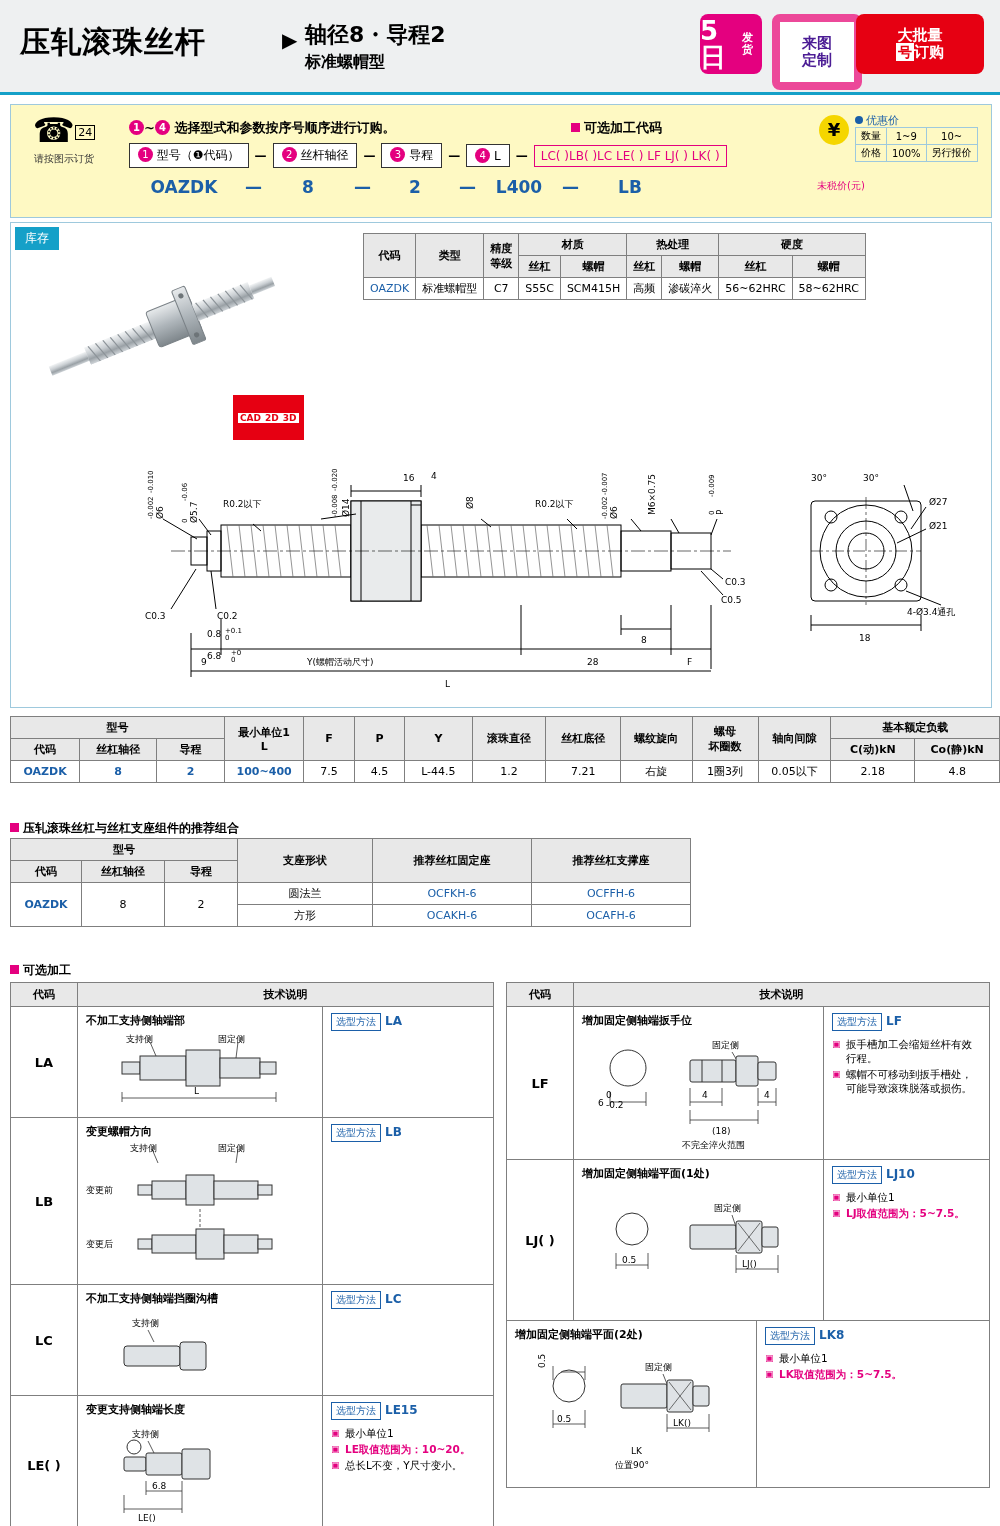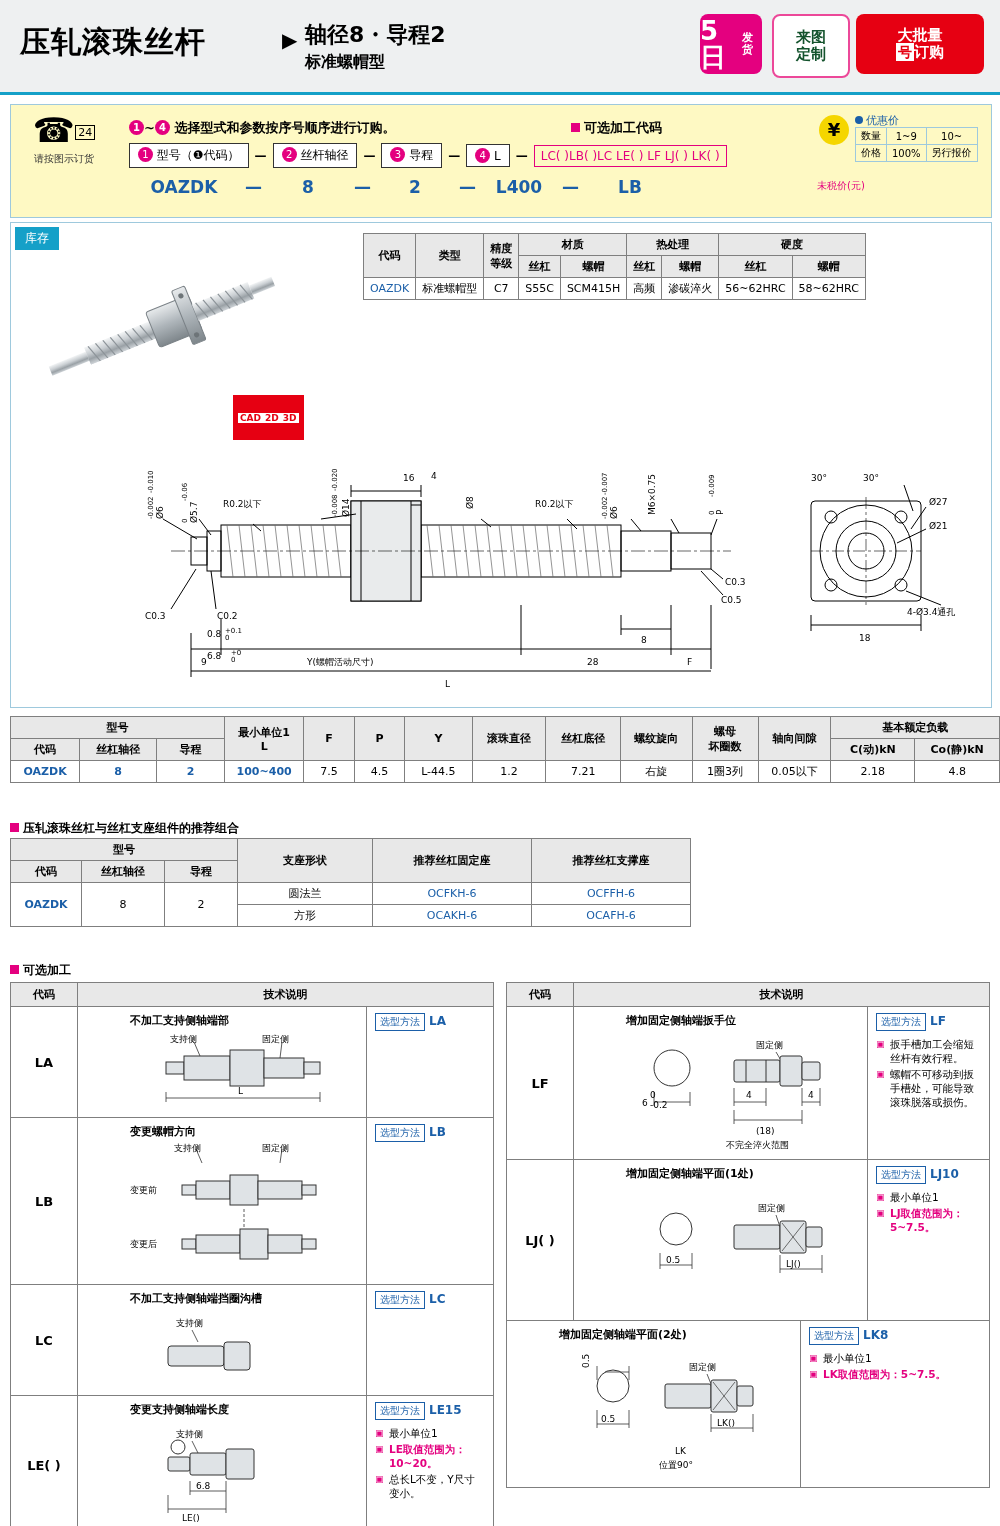--- a/index.html
+++ b/index.html
@@ -9,21 +9,21 @@
   
   .header{position:absolute;left:0;top:0;width:1000px;height:92px;background:#eef0f1;border-bottom:3px solid #15a0c8;}
   .hdr-title{position:absolute;left:20px;top:22px;font-size:30px;font-weight:bold;letter-spacing:1px;}
   .hdr-arrow{position:absolute;left:282px;top:28px;font-size:20px;color:#000;}
   .hdr-sub1{position:absolute;left:305px;top:20px;font-size:22px;font-weight:bold;}
   .hdr-sub2{position:absolute;left:305px;top:52px;font-size:16px;font-weight:bold;}
   .badge{position:absolute;top:14px;height:60px;border-radius:8px;color:#fff;display:flex;align-items:center;justify-content:center;font-weight:bold;}
   .badge1{left:700px;width:62px;background:#e4007f;flex-direction:row;}
   .badge1 .big{font-size:26px;line-height:1;}
   .badge1 .small{font-size:11px;line-height:12px;margin-left:2px;}
-  .badge2{left:772px;width:74px;background:#fff;border:2px solid #ec4899;color:#14532d;font-size:15px;line-height:17px;}
+  .badge2{left:772px;width:74px;background:#fff;border:8px solid #ec4899;color:#4c1d95;font-size:15px;line-height:17px;}
   .badge3{left:856px;width:128px;background:#e60012;font-size:15px;line-height:17px;}
   .badge3 .b3l{background:#fff;color:#e60012;padding:1px 2px;font-size:14px;}
 
   
   .order{position:absolute;left:10px;top:104px;width:980px;height:112px;border:1px solid #9ec9dd;background:#fef9c3;}
   .phone-box{position:absolute;left:8px;top:6px;width:90px;text-align:center;}
   .phone-ic{font-size:34px;line-height:38px;}
   .phone-cap{font-size:10px;color:#333;}
   .ord-note{position:absolute;left:118px;top:14px;font-size:13px;font-weight:bold;}
   .num-c{display:inline-block;width:15px;height:15px;border-radius:50%;background:#e4007f;color:#fff;font-size:10px;line-height:15px;text-align:center;vertical-align:1px;}
@@ -71,21 +71,21 @@
   
   .optwrap{position:absolute;left:10px;top:982px;width:980px;}
   .optcol{position:absolute;top:0;width:484px;}
   .optcol.left{left:0;}
   .optcol.right{left:496px;}
   .opth{display:flex;border:1px solid #7f7f7f;background:#e8e8e8;font-size:11px;font-weight:bold;}
   .opth .c1{width:66px;text-align:center;padding:4px 0;border-right:1px solid #7f7f7f;}
   .opth .c2{flex:1;text-align:center;padding:4px 0;}
   .optrow{display:flex;border:1px solid #7f7f7f;border-top:none;font-size:11px;}
   .optrow .c1{width:66px;display:flex;align-items:center;justify-content:center;border-right:1px solid #7f7f7f;font-weight:bold;font-size:13px;}
-  .optrow .c2{flex:1;display:flex;margin-left:44px;}
+  .optrow .c2{flex:1;display:flex;}
   .cell-draw{width:245px;border-right:1px solid #7f7f7f;padding:6px 8px;box-sizing:border-box;position:relative;}
   .cell-draw.wide{width:250px;}
   .cell-note{flex:1;padding:6px 8px;box-sizing:border-box;font-size:11px;}
   .dtitle{font-size:11px;font-weight:bold;margin-bottom:4px;}
   .selbadge{display:inline-block;border:1px solid #1b5fa8;color:#1b5fa8;font-size:10px;padding:1px 4px;margin-right:4px;}
   .selval{color:#1b5fa8;font-weight:bold;font-size:12px;}
   .nlist{margin:6px 0 0 0;padding:0;list-style:none;font-size:10.5px;line-height:14px;}
   .nlist li{margin-bottom:2px;padding-left:14px;position:relative;}
   .nlist li:before{content:"▣";position:absolute;left:0;color:#e4007f;font-size:9px;}
   .pinktxt{color:#e4007f;font-weight:bold;}

